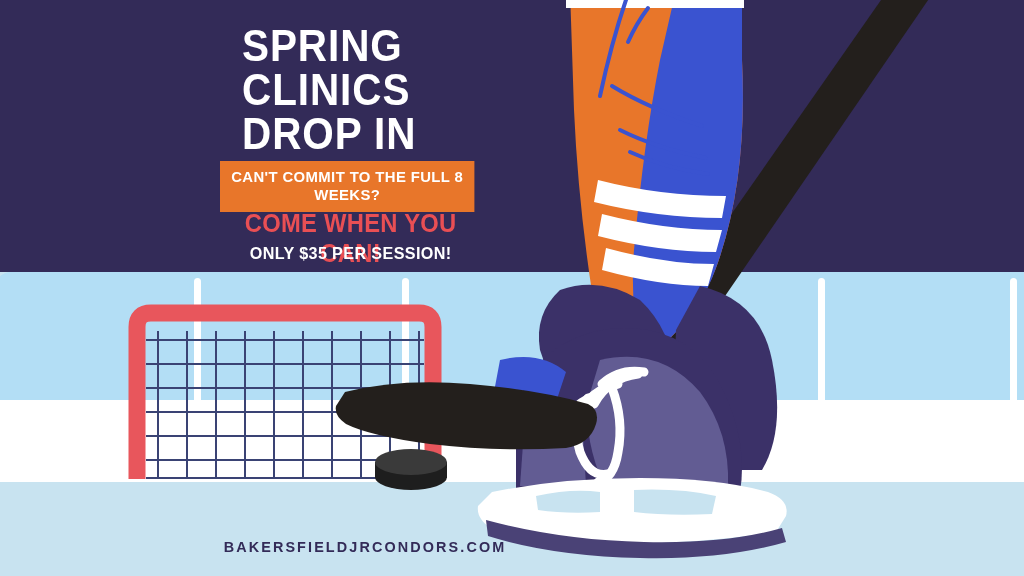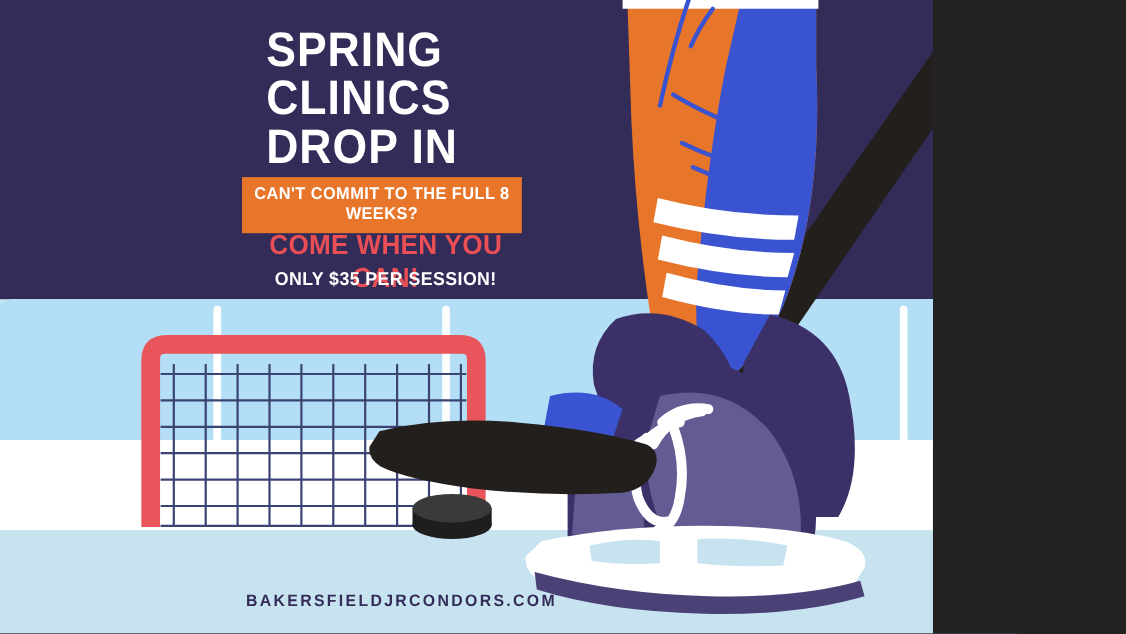--- a/index.html
+++ b/index.html
@@ -1,18 +1,18 @@
 <!DOCTYPE html>
 <html><head>
 <meta charset="utf-8">
 <style>
   html,body{margin:0;padding:0;background:#222;}
   #poster{
     position:relative;
-    width:848px;height:576px;
+    width:1024px;height:576px;
     overflow:hidden;
     background:#332B58;
     font-family:"Liberation Sans", sans-serif;
     user-select:none;
   }
   #art{position:absolute;left:0;top:0;width:1024px;height:576px;}
   .headline{
     position:absolute;
     left:242px; top:24px;
     color:#FFFFFF;

